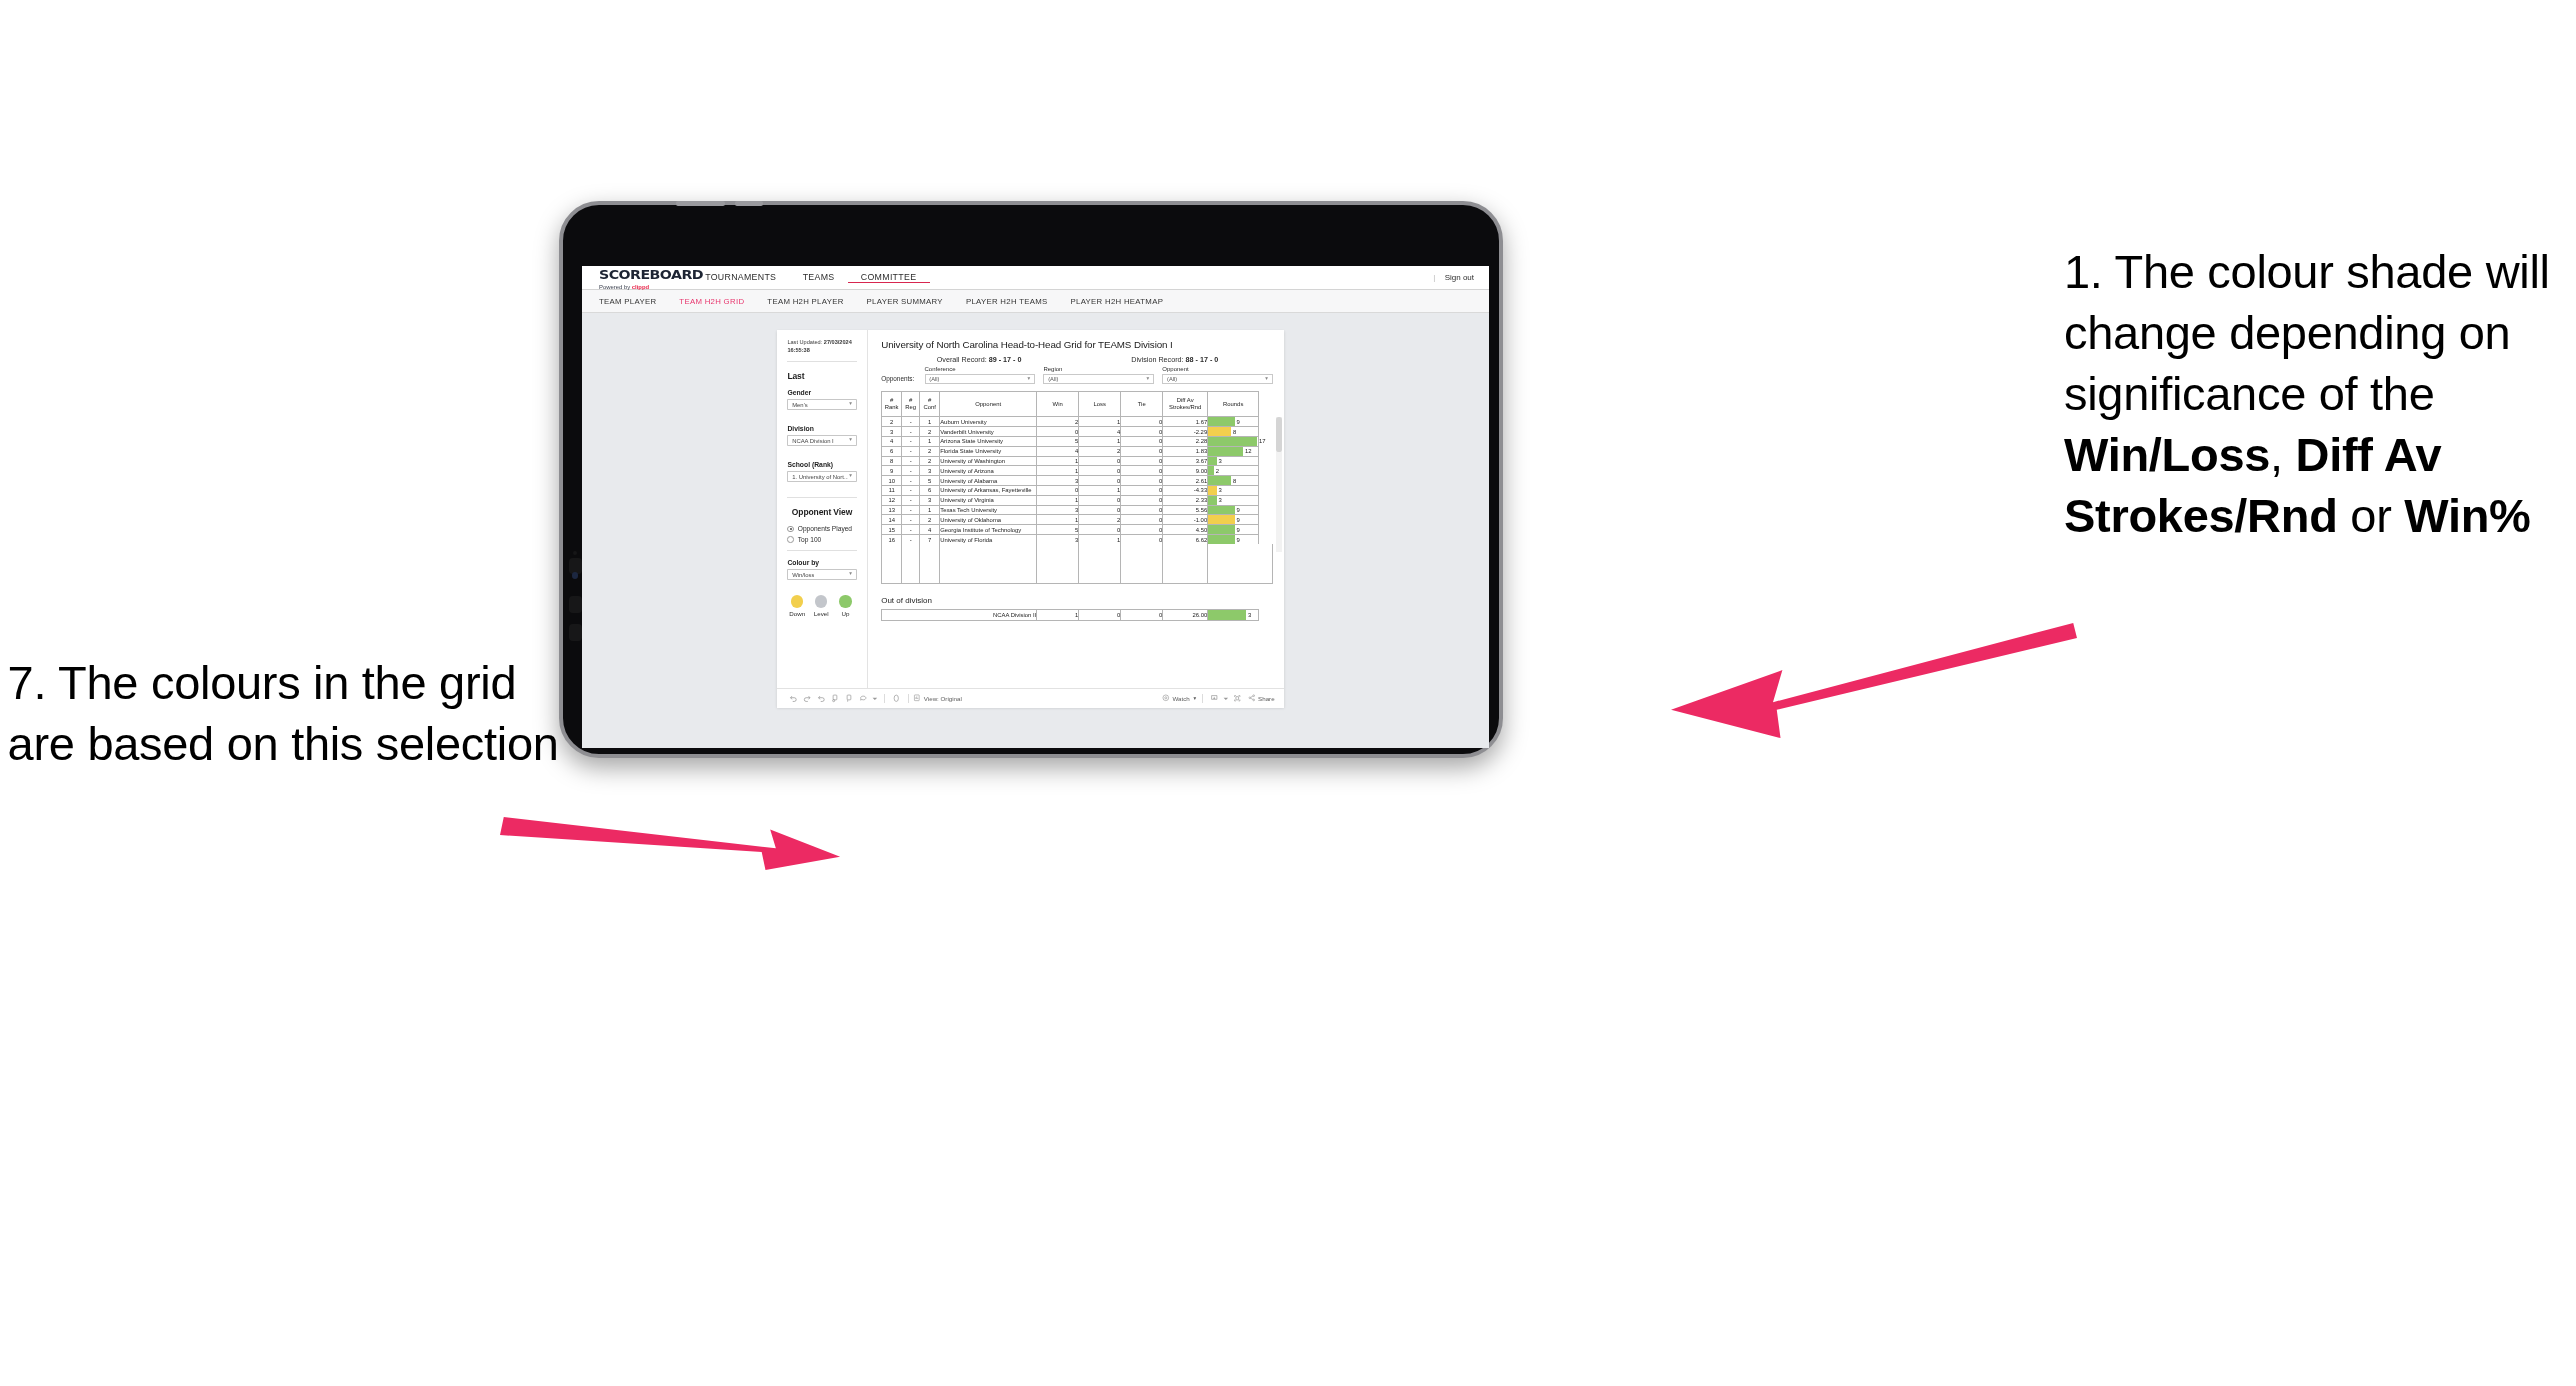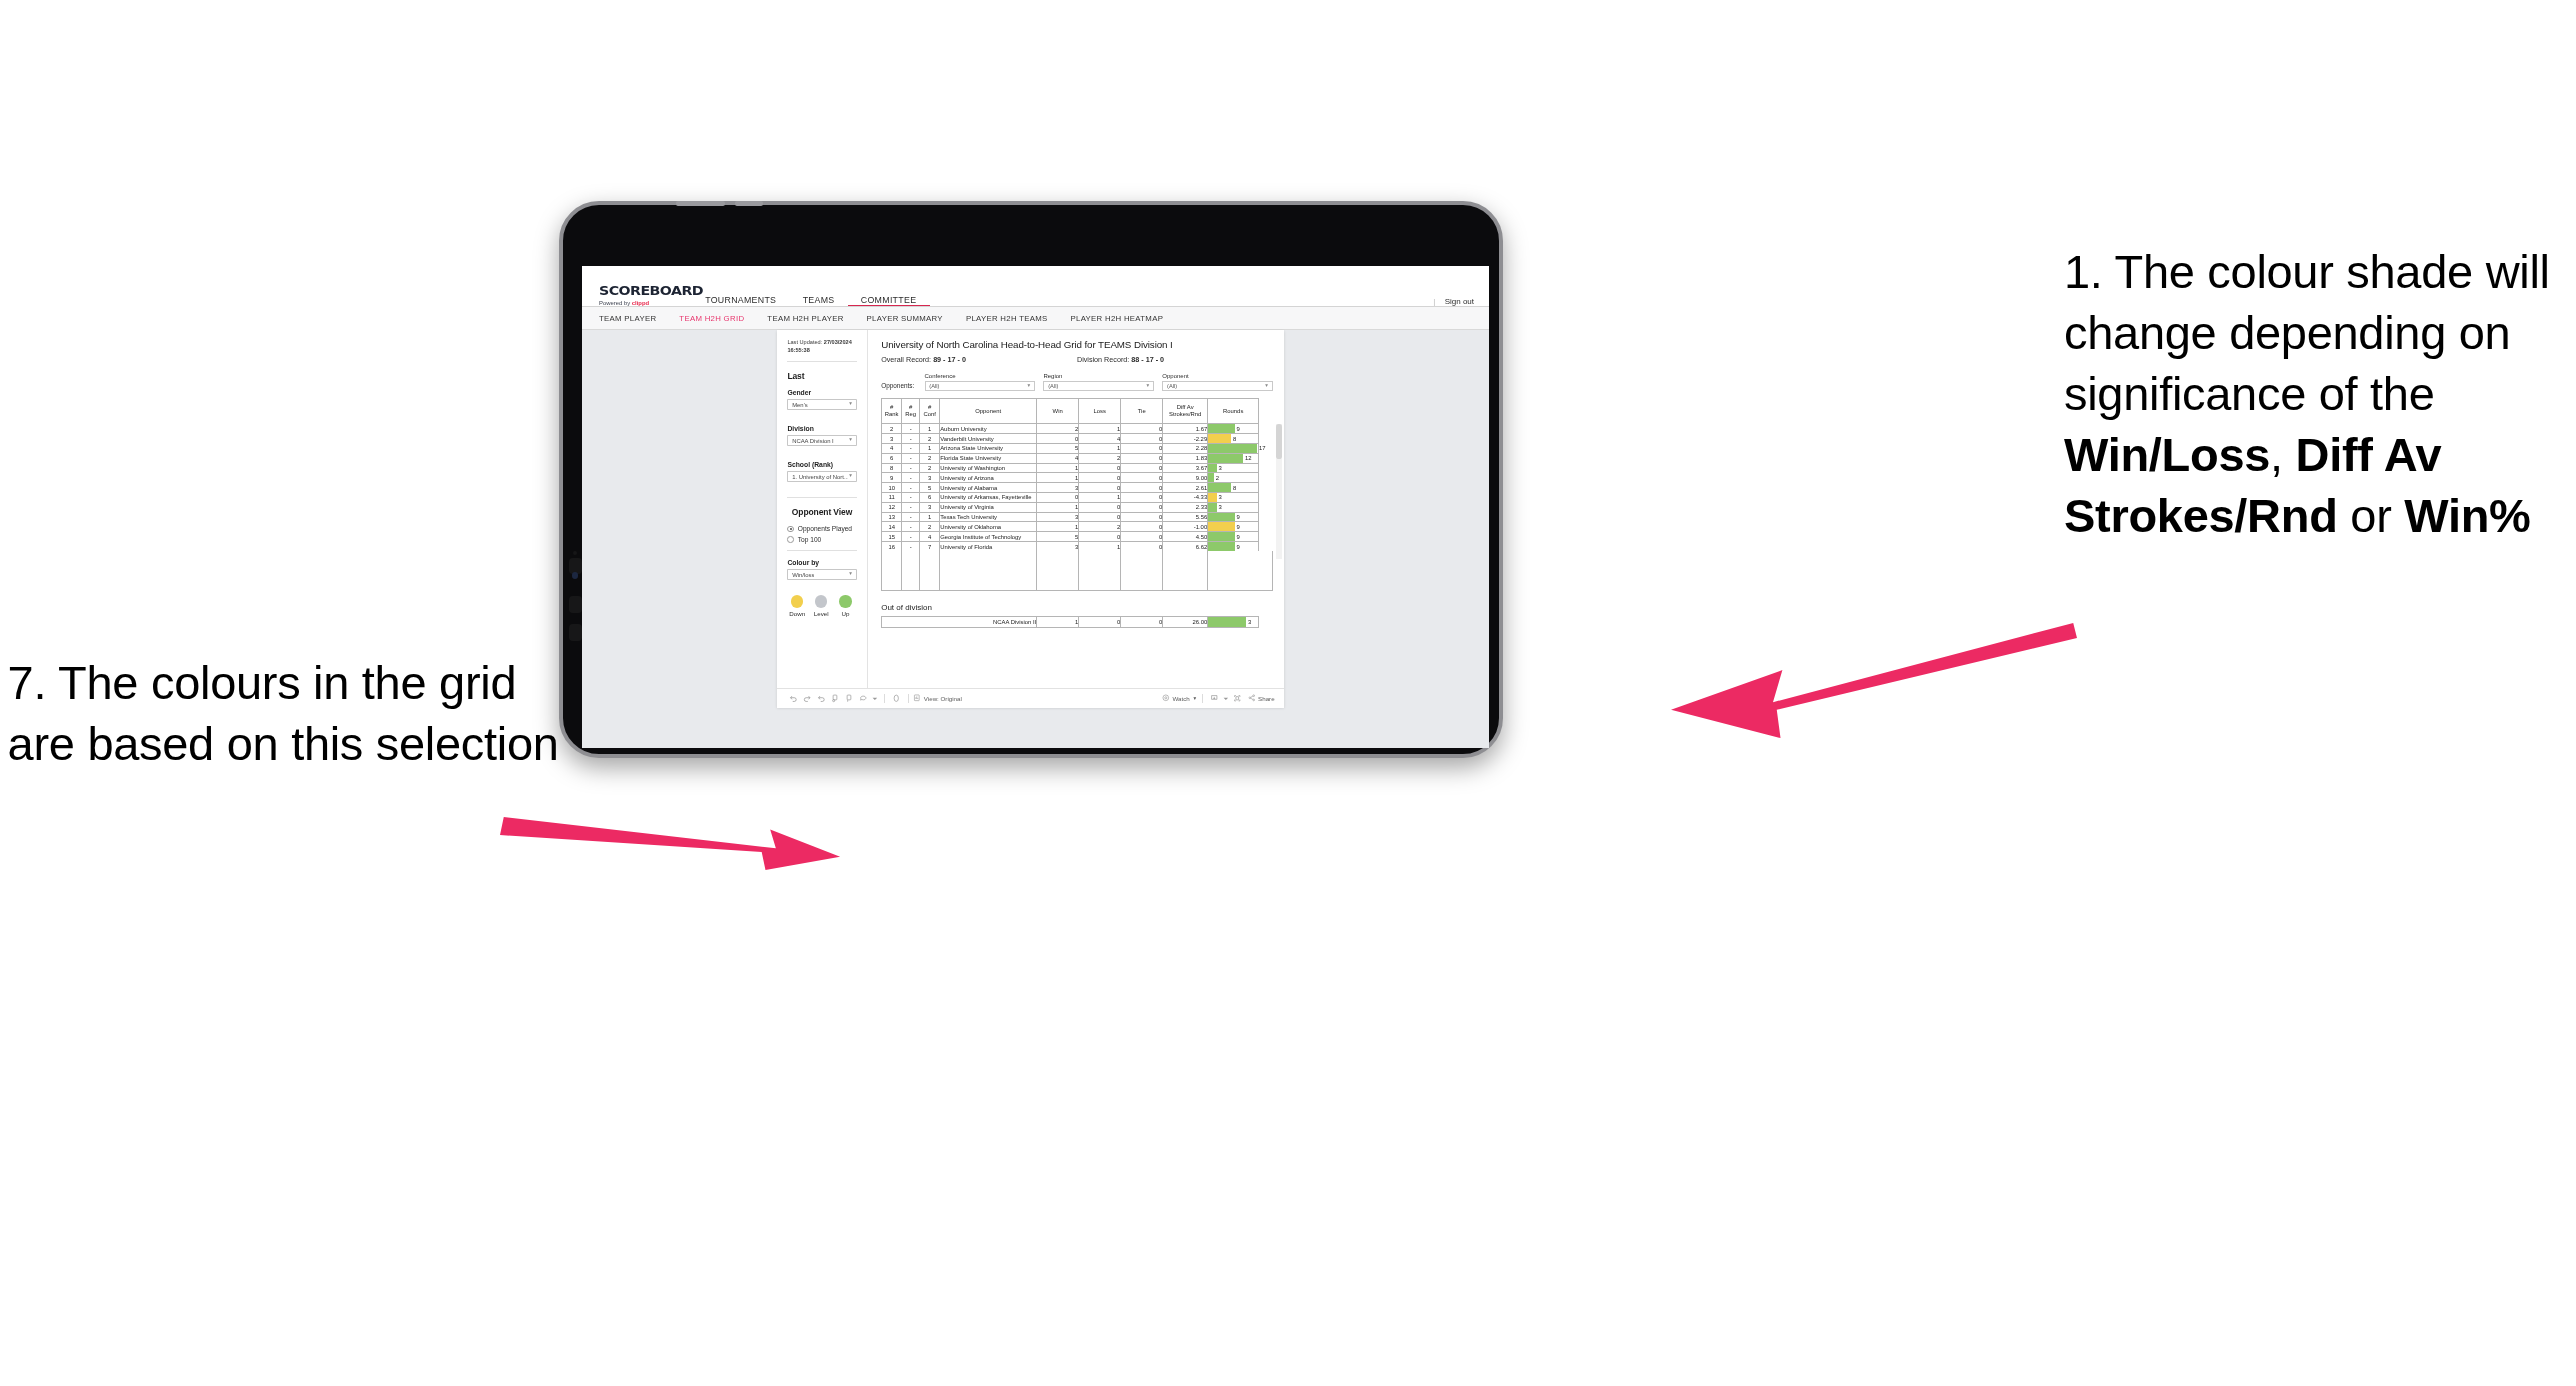--- a/index.html
+++ b/index.html
@@ -66,23 +66,23 @@
   #screen {
     position:absolute;
     left:19px; top:61px;
     width:907px; height:482px;
     background:#e8eaed;
     overflow:hidden;
   }
 
   
   #topnav {
-    height:41px; background:#ffffff;
+    height:24px; background:#ffffff;
     border-bottom:0.9px solid #d4d4d4;
-    display:flex; align-items:flex-end;
+    display:flex; align-items:center;
     position:relative;
   }
   #logo-wrap { padding:3.8px 0 0 17px; width:110px; }
   #logo-word {
     font-family:"DejaVu Sans", sans-serif;
     font-weight:700; font-size:12.7px;
     letter-spacing:-0.5px;
     color:#1d2433;
     line-height:1;
     transform:scaleX(1.12); transform-origin:left center;
@@ -166,21 +166,21 @@
     width:2.5px; height:2.5px; border-radius:50%; background:#4a4a4a;
   }
   #legend { display:flex; gap:9.4px; margin-top:13.2px; padding-left:1.9px; }
   .legend-item { text-align:center; width:15px; }
   .dot { width:12.3px; height:12.3px; border-radius:50%; margin:0 auto 2.8px auto; }
   .legend-item .cap { font-size:6.2px; color:#2a2a2a; }
 
   
   #viz { flex:1; padding:9.4px 11.3px 0 13.2px; overflow:hidden; position:relative; }
   #viz-title { font-size:9.8px; color:#1a1a1a; letter-spacing:-0.1px; margin-bottom:4.7px; }
-  #records { display:flex; font-size:7.2px; color:#2b2b2b; margin-bottom:9px; }
+  #records { display:flex; font-size:7.2px; color:#2b2b2b; margin-bottom:2px;text-align:center; }
   #records .rec { width:50%; }
   #records b { font-weight:700; }
 
   #filters { display:flex; align-items:flex-end; gap:8.5px; margin-bottom:6.6px; }
   #opp-label { font-size:6.4px; color:#2b2b2b; padding-bottom:1.9px; width:35px; }
   .filt { width:111px; }
   .filt .fl { font-size:6px; color:#2b2b2b; margin-bottom:1.9px; }
   .filt .fs {
     height:10.4px; border:0.9px solid #c9c9c9; background:#fff;
     display:flex; align-items:center; padding:0 2.8px 0 3.8px;

